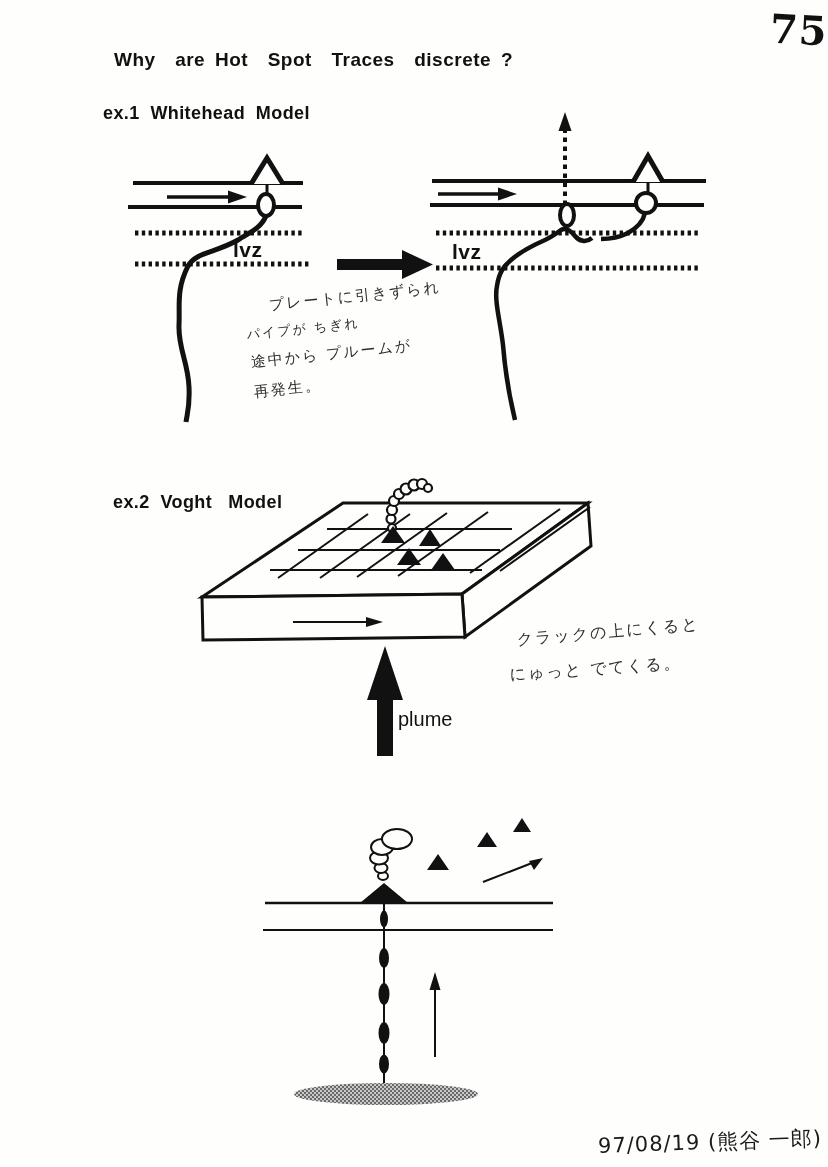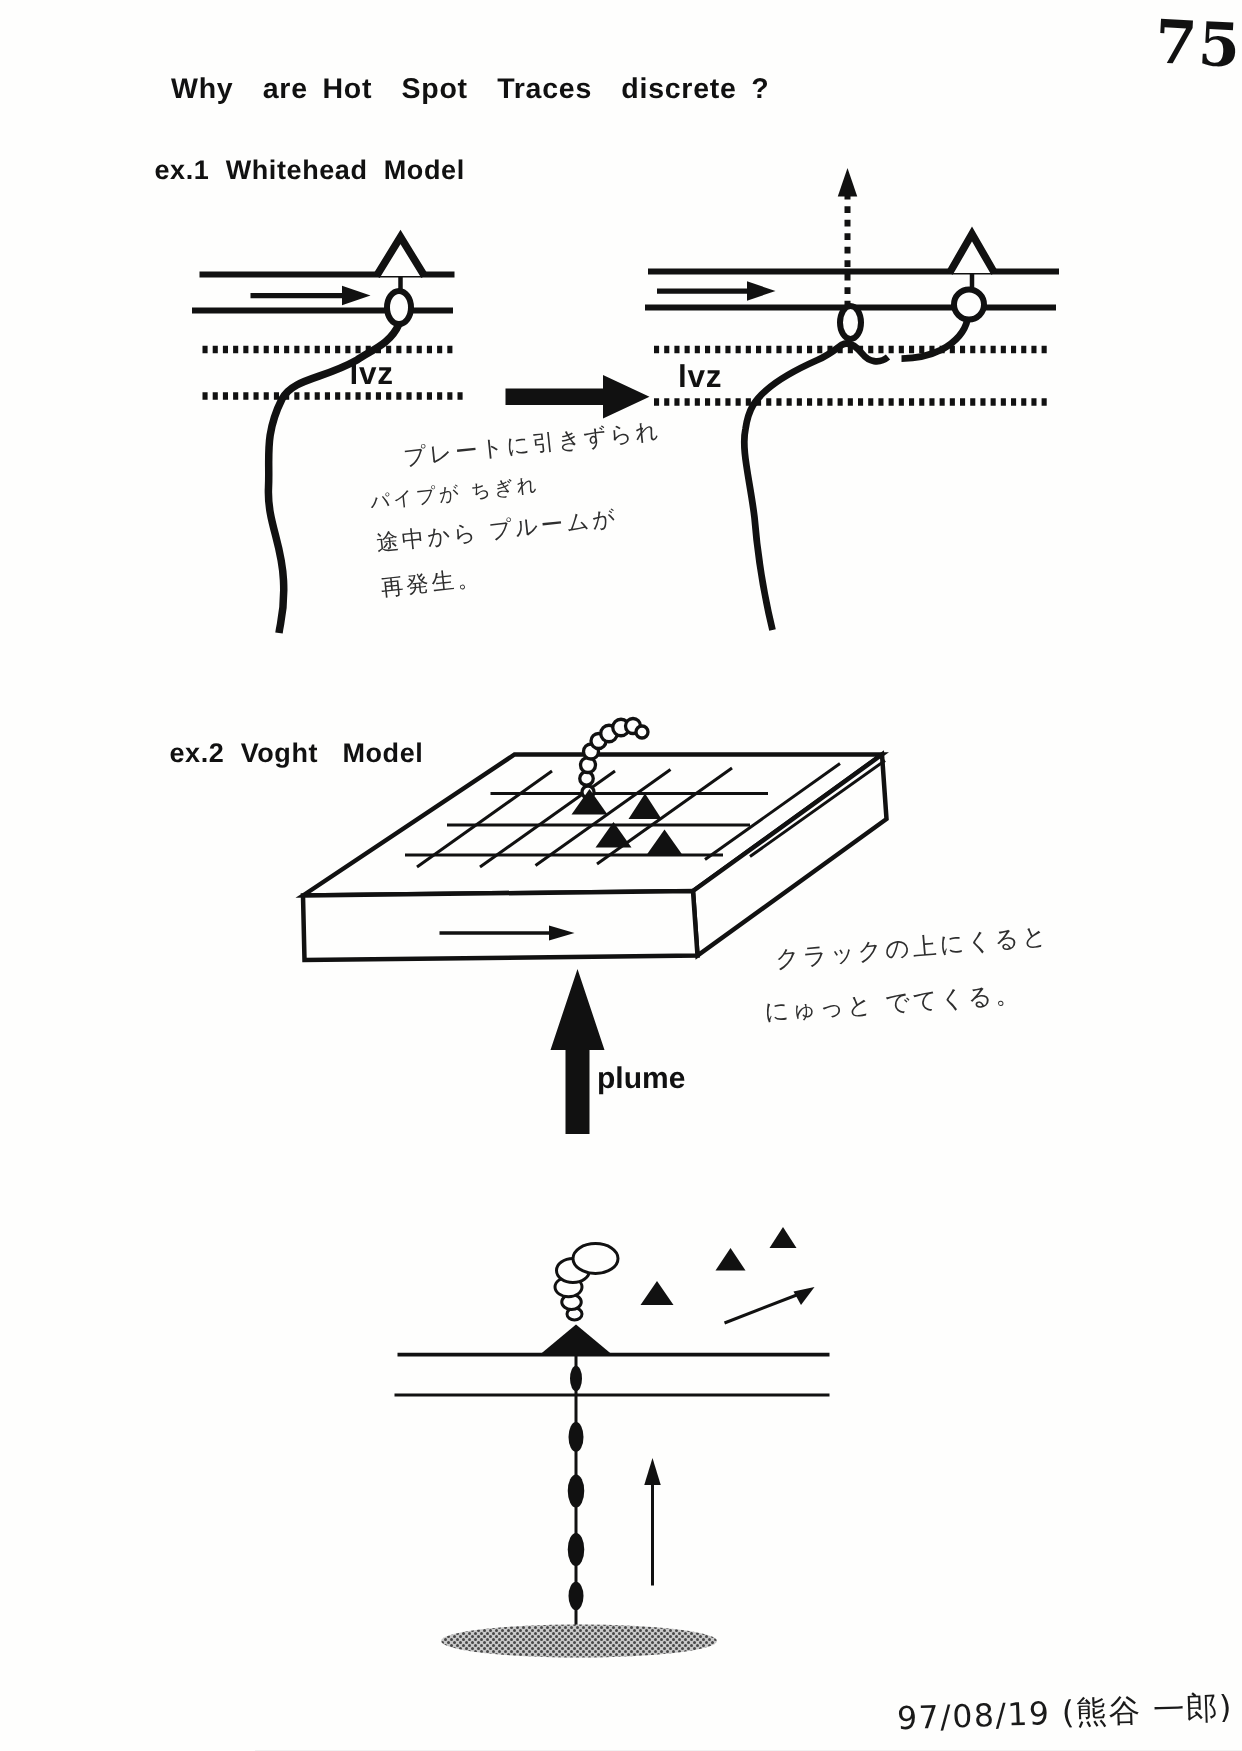--- a/index.html
+++ b/index.html
@@ -30,21 +30,21 @@
     letter-spacing:0.4px;
   }
   .ex1-heading{left:103px;top:103px;}
   .ex2-heading{left:113px;top:457px;margin-top:35px;}
   .ex3-heading{left:113px;top:777px;}
   .lvz{font-size:21px;font-weight:700;letter-spacing:0.5px;}
   .lvz-left{left:233px;top:238px;}
   .lvz-right{left:452px;top:240px;}
   .plume-label{
     left:398px;top:708px;
-    font-size:20px;font-weight:bold;
+    font-size:20px;font-weight:normal;
   }
   .hand{
     font-family:"DejaVu Sans",sans-serif;
     color:#2e2e2e;
     font-size:15px;
     letter-spacing:2px;
     transform:rotate(-6deg);
     transform-origin:left top;
   }
   .ex1-note-0{left:268px;top:296px;}

